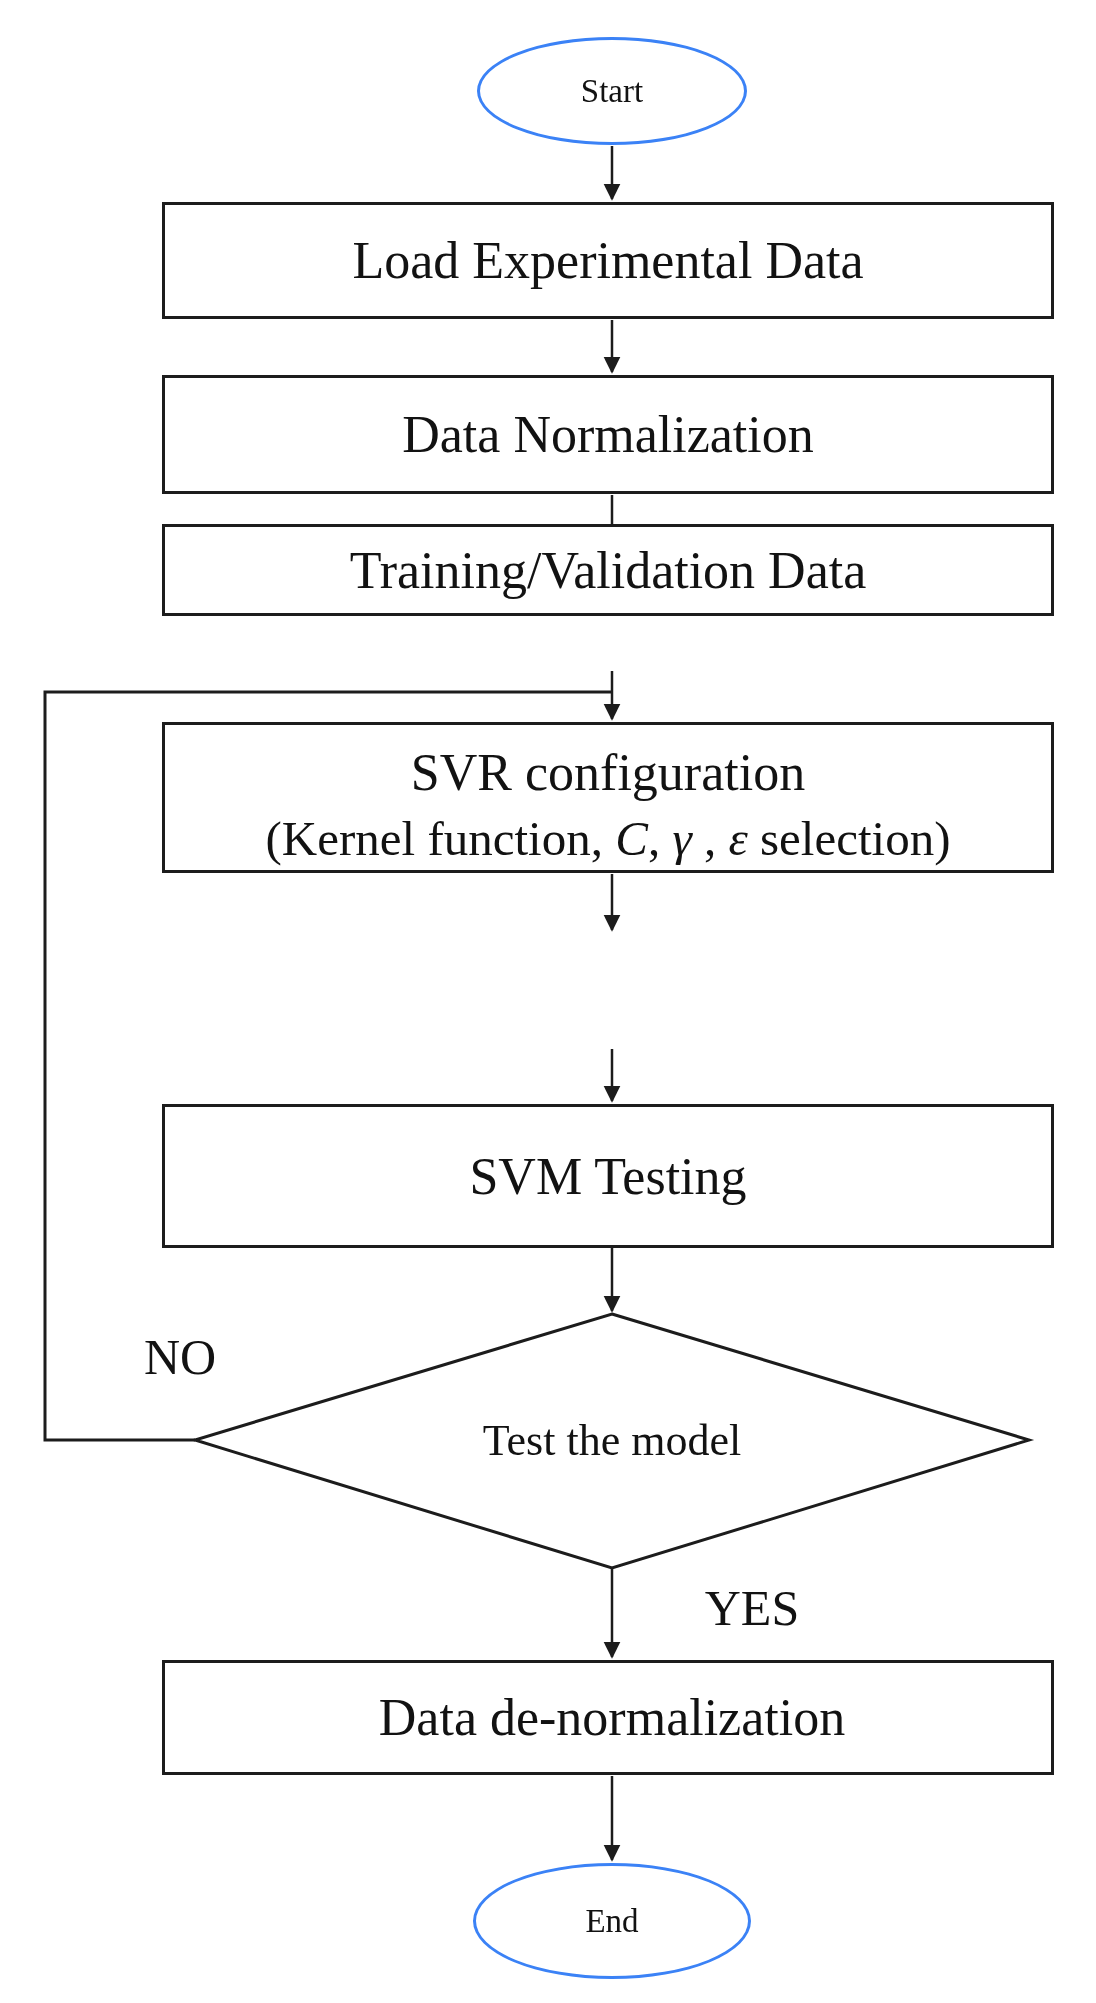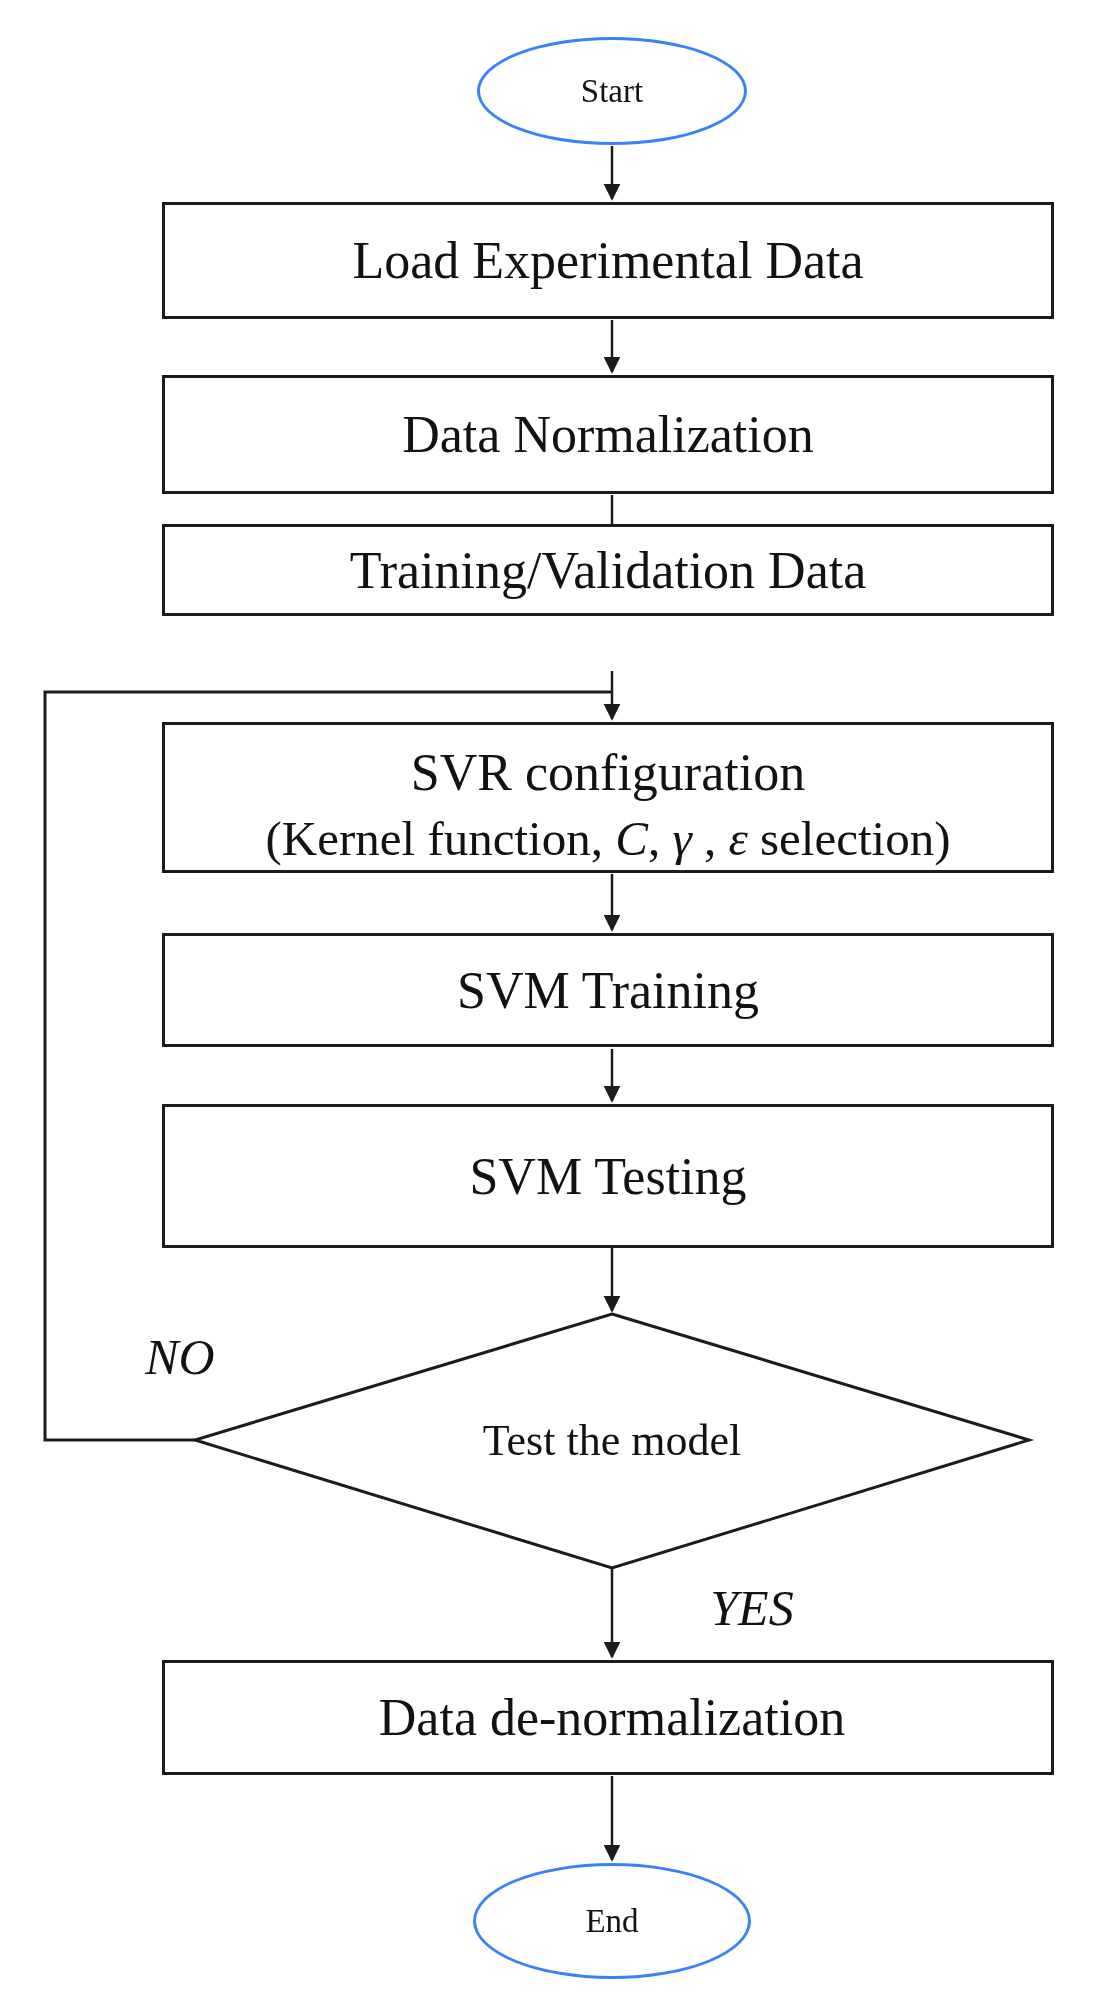--- a/index.html
+++ b/index.html
@@ -53,21 +53,20 @@
     align-items: center;
     justify-content: center;
     font-size: 44px;
     background: transparent;
   }
   .edge-label {
     position: absolute;
     display: flex;
     align-items: center;
     justify-content: center;
-    font-style: italic;
     font-size: 50px;
     background: transparent;
   }
 </style>
 </head>
 <body>
 
 <div id="canvas">
 
   <svg id="edges" viewBox="0 0 1096 2003" xmlns="http://www.w3.org/2000/svg">
@@ -106,23 +105,20 @@
 
   <div class="node process" style="top:524px; height:92px;">
     <span>Training/Validation Data</span>
   </div>
 
   <div class="node process process-multiline" style="top:722px; height:151px;">
     <span>SVR configuration</span>
     <span class="process-subline"><span>(Kernel function, </span><span class="var">C</span><span>, </span><span class="var">γ</span><span> , </span><span class="var">ε</span><span> selection)</span></span>
   </div>
 
-  <div class="node process" style="top:933px; height:114px;">
-    <span>SVM Training</span>
-  </div>
 
   <div class="node process" style="top:1104px; height:144px;">
     <span>SVM Testing</span>
   </div>
 
   <div class="decision-label" style="left:312px; top:1410px; width:600px; height:60px;">
     <span>Test the model</span>
   </div>
 
   <div class="edge-label" style="left:115px; top:1326px; width:130px; height:62px;">

